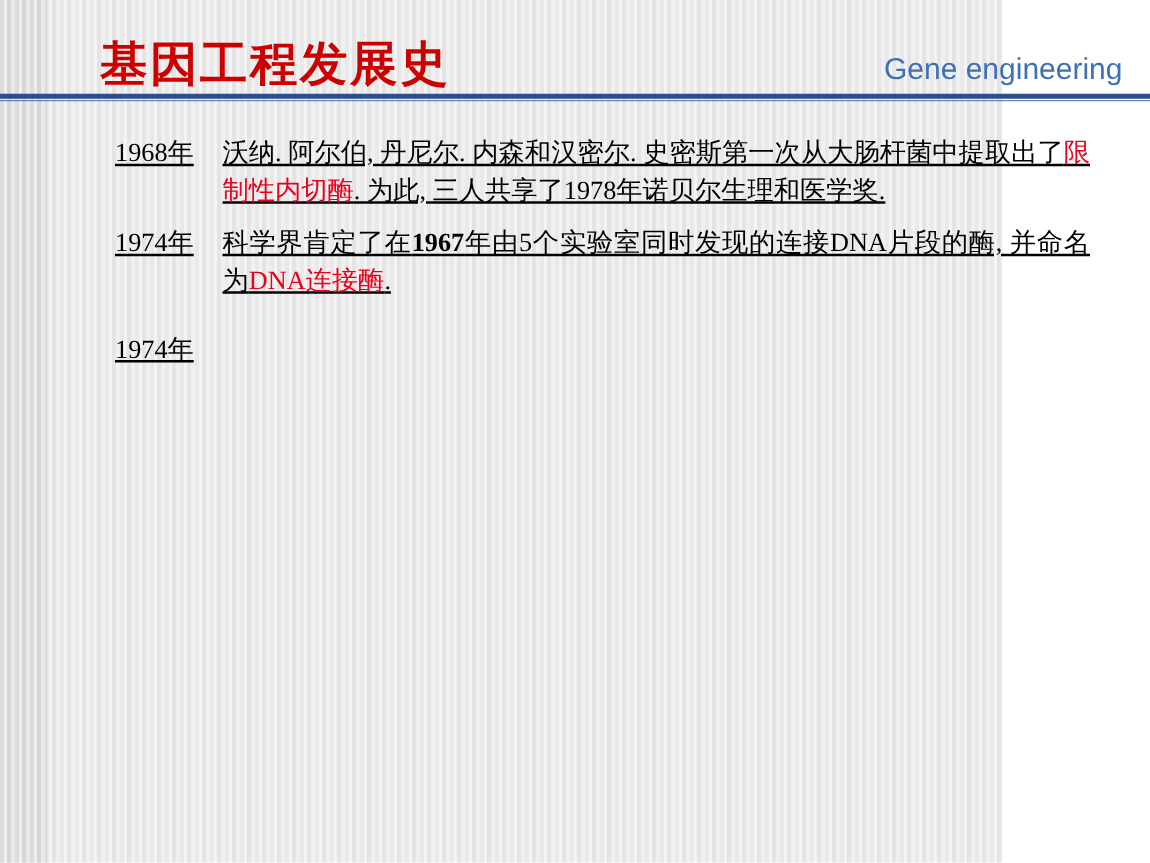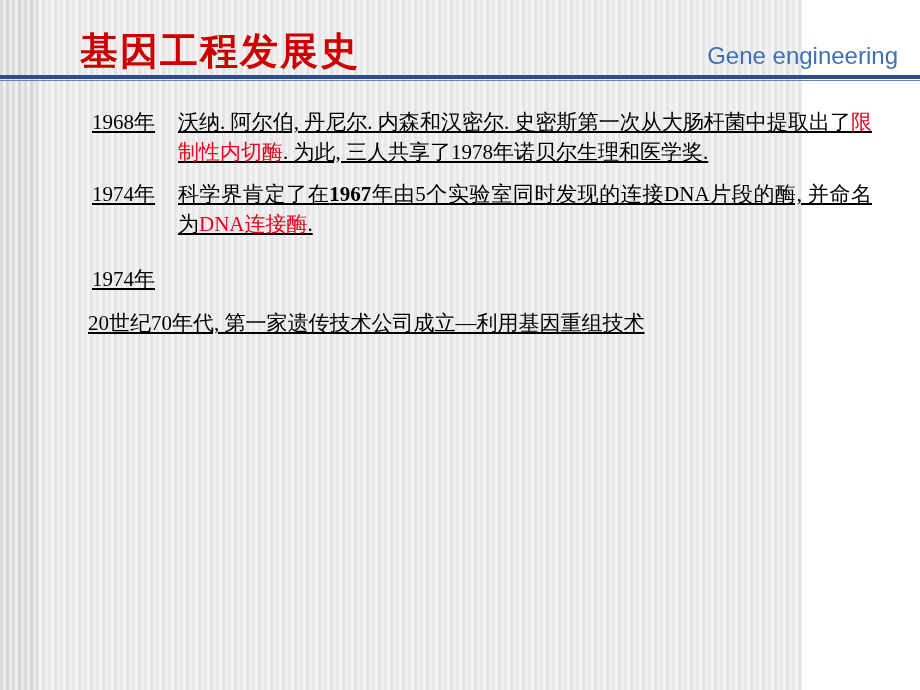--- a/index.html
+++ b/index.html
@@ -166,17 +166,16 @@
     </div>
 
     <div class="entry">
     </div>
 
     <div class="entry">
       <div class="year">1974年</div>
     </div>
 
     <div class="final">
-      <span>20世纪70年代, 第一家遗传技术公司成立—利用基因重组技术</span>
     </div>
 
   </div>
 </div>
 
 </body></html>

